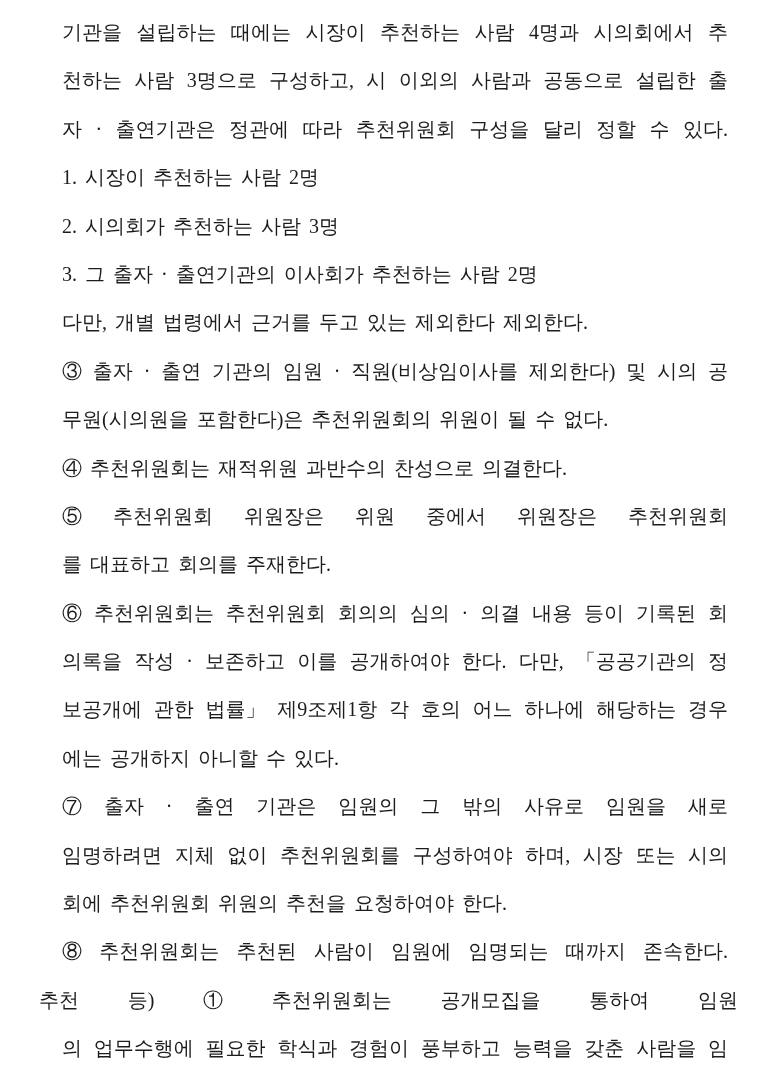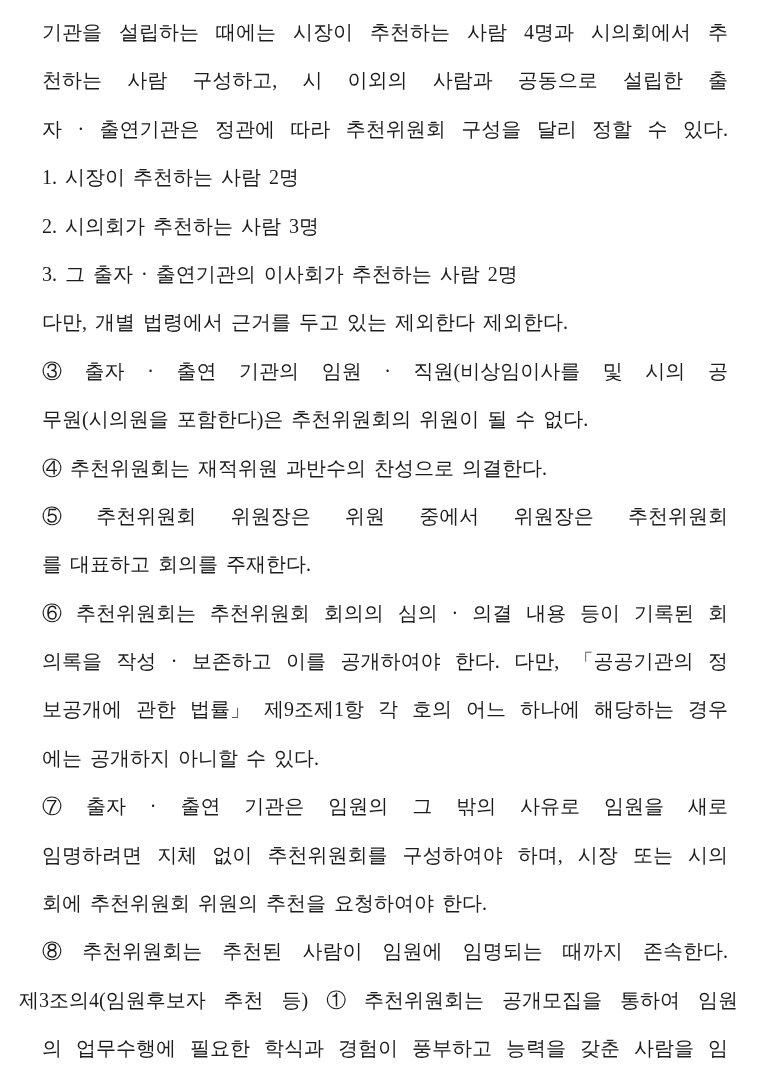--- a/index.html
+++ b/index.html
@@ -6,21 +6,21 @@
     margin: 0;
     padding: 0;
     background: #ffffff;
   }
   .page {
     position: relative;
     width: 780px;
     height: 1066px;
     overflow: hidden;
     box-sizing: border-box;
-    padding: 8px 42px 0 19px;
+    padding: 8px 42px 0 39px;
     background: #ffffff;
     color: #1c1c1c;
     font-family: "Liberation Serif", "DejaVu Serif", serif;
     font-size: 20px;
   }
   .line {
     height: 48.4px;
     line-height: 48.4px;
     margin-left: 23px;   
     margin-right: 10px;  
@@ -50,20 +50,21 @@
       <span class="word">시장이</span>
       <span class="word">추천하는</span>
       <span class="word">사람</span>
       <span class="word">4명과</span>
       <span class="word">시의회에서</span>
       <span class="word">추</span>
     </div>
     <div class="line justify">
       <span class="word">천하는</span>
       <span class="word">사람</span>
+      <span class="word">3명으로</span>
       <span class="word">구성하고,</span>
       <span class="word">시</span>
       <span class="word">이외의</span>
       <span class="word">사람과</span>
       <span class="word">공동으로</span>
       <span class="word">설립한</span>
       <span class="word">출</span>
     </div>
     <div class="line justify">
       <span class="word">자</span>
@@ -84,20 +85,21 @@
     <div class="line">다만, 개별 법령에서 근거를 두고 있는 제외한다 제외한다.</div>
     <div class="line justify">
       <span class="word">③</span>
       <span class="word">출자</span>
       <span class="word">·</span>
       <span class="word">출연</span>
       <span class="word">기관의</span>
       <span class="word">임원</span>
       <span class="word">·</span>
       <span class="word">직원(비상임이사를</span>
+      <span class="word">제외한다)</span>
       <span class="word">및</span>
       <span class="word">시의</span>
       <span class="word">공</span>
     </div>
     <div class="line">무원(시의원을 포함한다)은 추천위원회의 위원이 될 수 없다.</div>
     <div class="line">④ 추천위원회는 재적위원 과반수의 찬성으로 의결한다.</div>
     <div class="line justify">
       <span class="word">⑤</span>
       <span class="word">추천위원회</span>
       <span class="word">위원장은</span>
@@ -174,21 +176,20 @@
       <span class="word">⑧</span>
       <span class="word">추천위원회는</span>
       <span class="word">추천된</span>
       <span class="word">사람이</span>
       <span class="word">임원에</span>
       <span class="word">임명되는</span>
       <span class="word">때까지</span>
       <span class="word">존속한다.</span>
     </div>
     <div class="line justify article">
-      <span class="word">제3조의4(임원후보자</span>
       <span class="word">추천</span>
       <span class="word">등)</span>
       <span class="word">①</span>
       <span class="word">추천위원회는</span>
       <span class="word">공개모집을</span>
       <span class="word">통하여</span>
       <span class="word">임원</span>
     </div>
     <div class="line justify">
       <span class="word">의</span>

